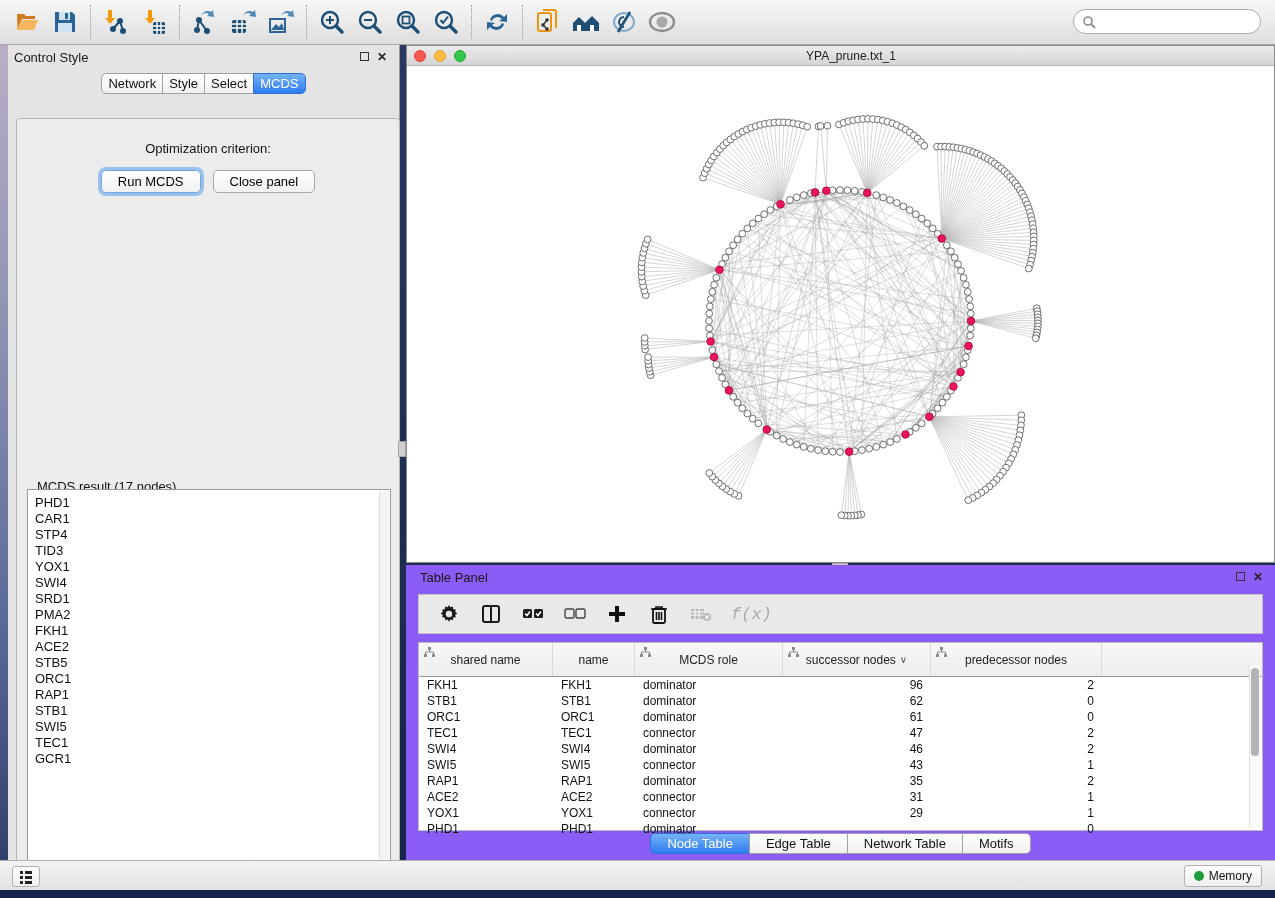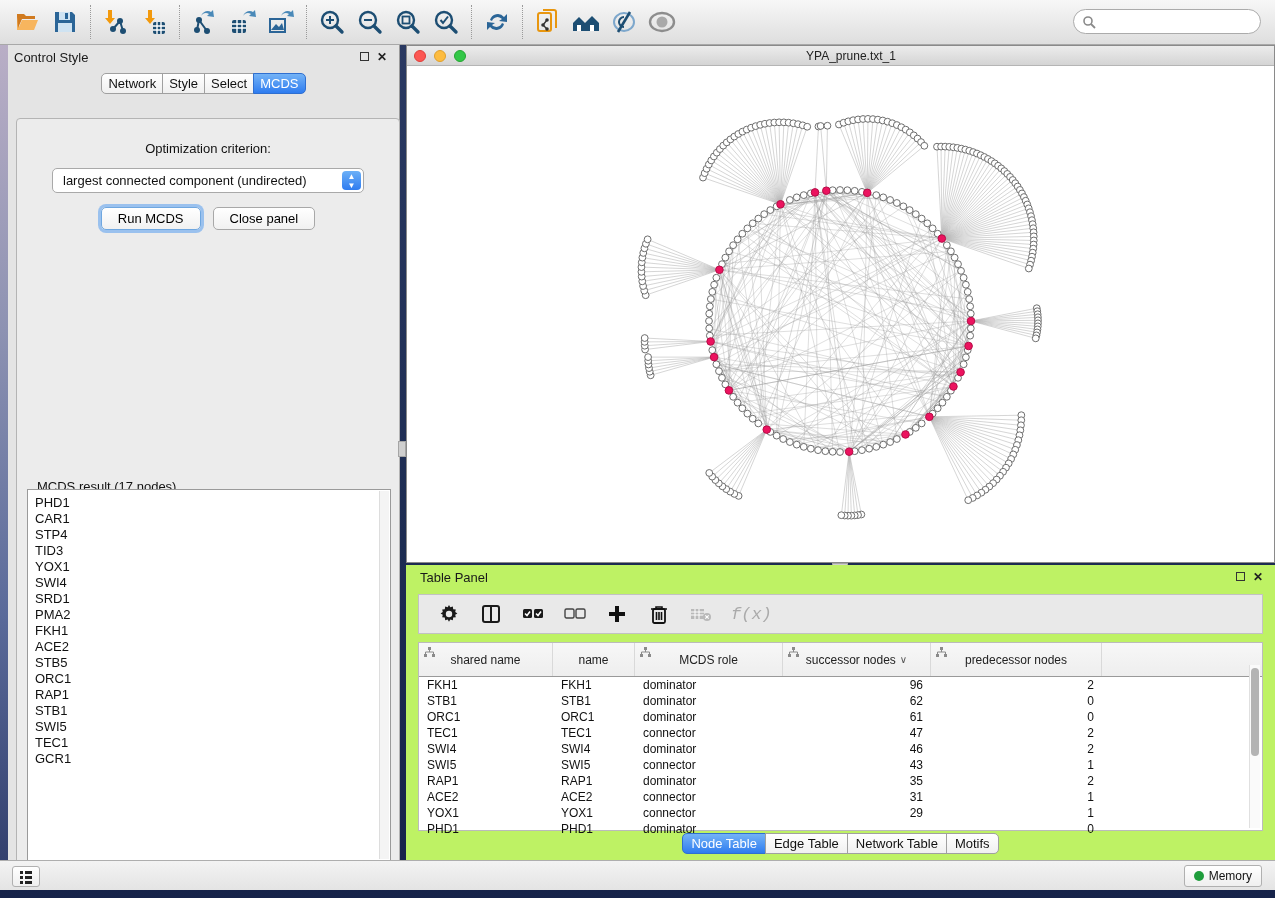--- a/index.html
+++ b/index.html
@@ -63,37 +63,37 @@
   .net-title { height:20px; background:linear-gradient(#ececec,#d4d4d4); border-bottom:1px solid #b5b5b5;
     display:flex; align-items:center; position:relative;padding-left:21px; }
   .lights { position:absolute; left:7px; top:4px; display:flex; gap:8px; }
   .light { width:12px; height:12px; border-radius:50%; }
   .net-title-text { width:100%; text-align:center; font-size:12px; color:#222; }
   .net-canvas { width:867px; height:496px; display:block; background:#fff; }
   
   .vdiv-grip { position:absolute; left:398px; top:441px; width:8px; height:16px; background:#cfcfcf; border:1px solid #a5a5a5; }
   .hdiv-grip { position:absolute; left:832px; top:563px; width:16px; height:7px; background:#cfcfcf; border:1px solid #a5a5a5; }
   
-  .table-panel { position:absolute; left:406px; top:565px; width:869px; height:295px; background:#bef264; }
+  .table-panel { position:absolute; left:406px; top:565px; width:869px; height:295px; background:#8b5cf6; }
   .tp-toolbar { position:absolute; left:12px; top:29px; width:845px; height:40px; background:#e9e9e9;
     border:1px solid #c2c2c2; display:flex; align-items:center; gap:18px; padding-left:18px; }
   .tp-ic { width:24px; height:24px; display:flex; align-items:center; justify-content:center; }
   .fx { font-family:Liberation Mono, monospace; font-style:italic; font-size:17px; color:#aaa; }
   .ntable { position:absolute; left:12px; top:77px; width:845px; height:189px; background:#fff; border:1px solid #bbb; }
   .nt-header { display:flex; height:34px; background:linear-gradient(#f7f7f7,#eeeeee); border-bottom:1px solid #999; font-size:12px; color:#222; }
   .nt-th { display:flex; align-items:center; justify-content:center; gap:4px; border-right:1px solid #d9d9d9; position:relative; }
   .tree-ic { position:absolute; left:5px; top:4px; }
   .nt-rows { font-size:12px; }
   .nt-row { display:flex; height:16px; line-height:16px; }
   .nt-td { padding:0 8px; white-space:nowrap; overflow:hidden; }
   .num { text-align:right; }
   .nt-scroll { position:absolute; right:2px; top:22px; bottom:2px; width:11px; background:#fafafa; border-left:1px solid #e0e0e0; }
   .nt-thumb { position:absolute; left:1px; width:8px; top:3px; height:88px; background:#b3b3b3; border-radius:4px; }
   .tp-tabs { position:absolute; left:0; right:0; top:268px; display:flex; justify-content:center; }
-  .tp-tabs .seg { padding:2px 8px; }
+  .tp-tabs .seg { padding:2px 16px; }
   
   .status-bar { position:absolute; left:0; top:860px; width:1275px; height:30px;
     background:linear-gradient(#f3f3f3,#e4e4e4); border-top:1px solid #aeaeae; }
   .sb-btn { position:absolute; left:12px; top:5px; width:28px; height:21px; background:linear-gradient(#fff,#efefef);
     border:1px solid #b0b0b0; border-radius:3px; display:flex; align-items:center; justify-content:center; }
   .mem-btn { position:absolute; right:13px; top:4px; height:22px; background:linear-gradient(#fff,#efefef);
     border:1px solid #b0b0b0; border-radius:3px; display:flex; align-items:center; gap:5px; padding:0 9px; font-size:12px; }
   .mem-dot { width:10px; height:10px; border-radius:50%; background:#1f9d3c; }
 </style>
 </head>
@@ -250,27 +250,20 @@
     <span class="win-ic" style="font-weight:bold;">✕</span>
   </div>
   <div class="cp-tabs" id="cp-tabs">
       <button class="seg">Network</button>
       <button class="seg">Style</button>
       <button class="seg">Select</button>
       <button class="seg active">MCDS</button>
     </div>
   <div class="cp-body">
     <div class="opt-label">Optimization criterion:</div>
-    <div class="dropdown">
-      <span>largest connected component (undirected)</span>
-      <span class="dd-stepper">
-          <span>▲</span>
-          <span>▼</span>
-        </span>
-    </div>
     <div class="btn-row">
       <button class="mac-btn focused">Run MCDS</button>
       <button class="mac-btn">Close panel</button>
     </div>
     <div class="mcds-legend">MCDS result (17 nodes)</div>
     <div class="mcds-box">
       <div class="mcds-list" id="mcds-list">
           <div>PHD1</div>
           <div>CAR1</div>
           <div>STP4</div>

